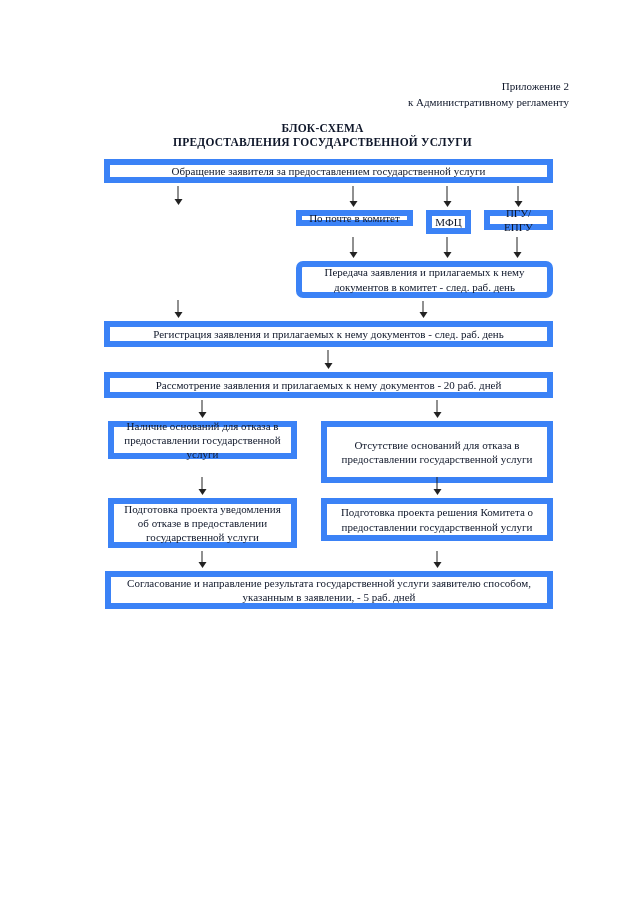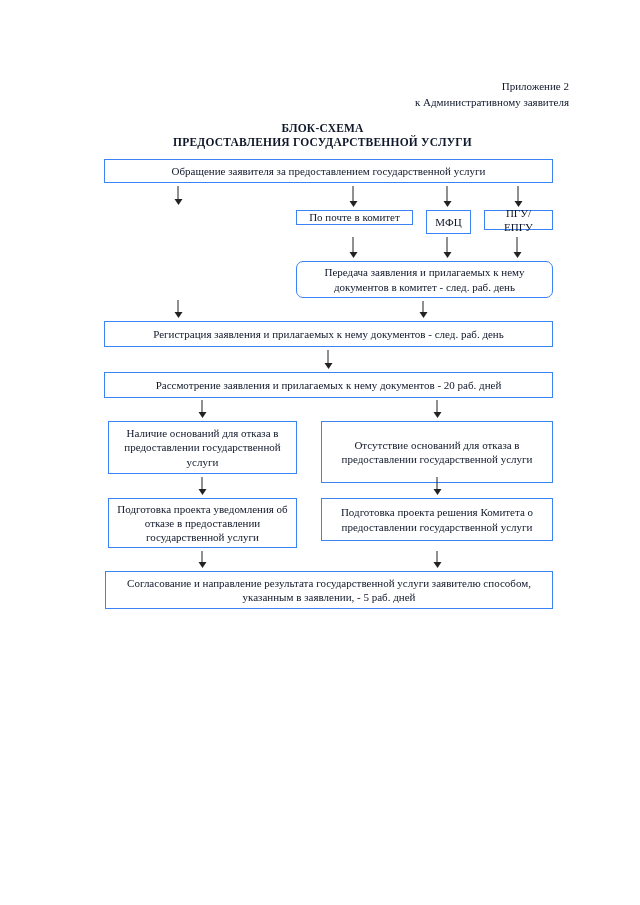--- a/index.html
+++ b/index.html
@@ -15,21 +15,21 @@
     position:absolute; top:79px; right:71px;
     text-align:right; font-size:11px; line-height:1.45;
   }
   .doc-title {
     position:absolute; top:121px; left:0; width:645px;
     text-align:center; font-weight:bold; font-size:11.5px; line-height:1.25;
     letter-spacing:0.2px;
   }
   .node {
     position:absolute; box-sizing:border-box;
-    border:1px solid #3b82f6;
+    border:6px solid #3b82f6;
     display:flex; align-items:center; justify-content:center;
     text-align:center;
     font-size:11px; line-height:1.28;
     padding:2px 7px;
     background:#fff;
   }
   .arrow { position:absolute; width:9px; transform:translateX(-50%); }
   .arrow::before {
     content:''; position:absolute; left:4px; top:0; bottom:5px;
     width:1px; background:#222;
@@ -40,21 +40,21 @@
     border:4px solid transparent; border-top:6px solid #222; border-bottom:none;
   }
 </style>
 </head>
 <body>
 
 <div class="page">
 
   <div class="annotation">
     <div>Приложение 2</div>
-    <div>к Административному заявителя</div>
+    <div>к Административному регламенту</div>
   </div>
 
   <div class="doc-title">
     <div>БЛОК-СХЕМА</div>
     <div>ПРЕДОСТАВЛЕНИЯ ГОСУДАРСТВЕННОЙ УСЛУГИ</div>
   </div>
 
   <div class="node" style="left:104px; top:159px; width:449px; height:24px;">Обращение заявителя за предоставлением государственной услуги</div>
 
 
@@ -63,21 +63,21 @@
   <div class="node" style="left:426px; top:210px; width:45px; height:24px;">МФЦ</div>
 
   <div class="node" style="left:484px; top:210px; width:69px; height:20px;">ПГУ/ЕПГУ</div>
 
   <div class="node" style="left:296px; top:261px; width:257px; height:37px;border-radius:7px;">Передача заявления и прилагаемых к нему документов в комитет - след. раб. день</div>
 
   <div class="node" style="left:104px; top:321px; width:449px; height:26px;">Регистрация заявления и прилагаемых к нему документов - след. раб. день</div>
 
   <div class="node" style="left:104px; top:372px; width:449px; height:26px;">Рассмотрение заявления и прилагаемых к нему документов - 20 раб. дней</div>
 
-  <div class="node" style="left:108px; top:421px; width:189px; height:53px;">Наличие оснований для отказа в предоставлении государственной услуги</div>
+  <div class="node" style="left:108px; top:421px; width:189px; height:38px;">Наличие оснований для отказа в предоставлении государственной услуги</div>
 
   <div class="node" style="left:321px; top:421px; width:232px; height:62px;">Отсутствие оснований для отказа в предоставлении государственной услуги</div>
 
   <div class="node" style="left:108px; top:498px; width:189px; height:50px;">Подготовка проекта уведомления об отказе в предоставлении государственной услуги</div>
 
   <div class="node" style="left:321px; top:498px; width:232px; height:43px;">Подготовка проекта решения Комитета о предоставлении государственной услуги</div>
 
   <div class="node" style="left:105px; top:571px; width:448px; height:38px;">Согласование и направление результата государственной услуги заявителю способом, указанным в заявлении, - 5 раб. дней</div>
 
   <div class="arrow" style="left:178px; top:186px; height:19px;"></div>

